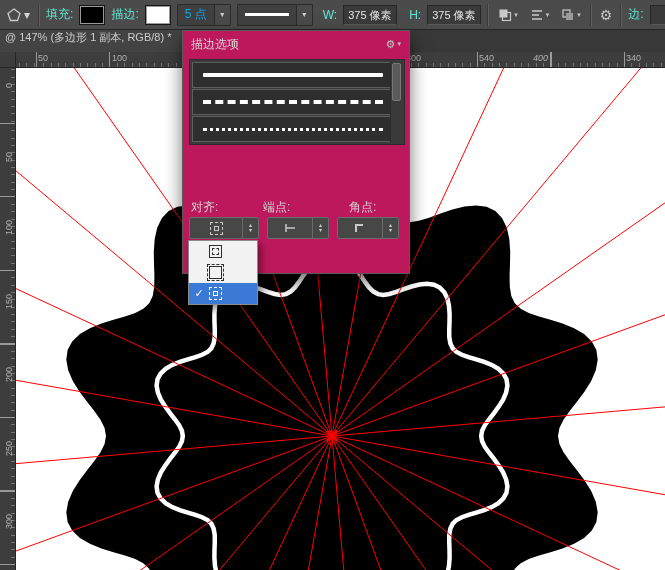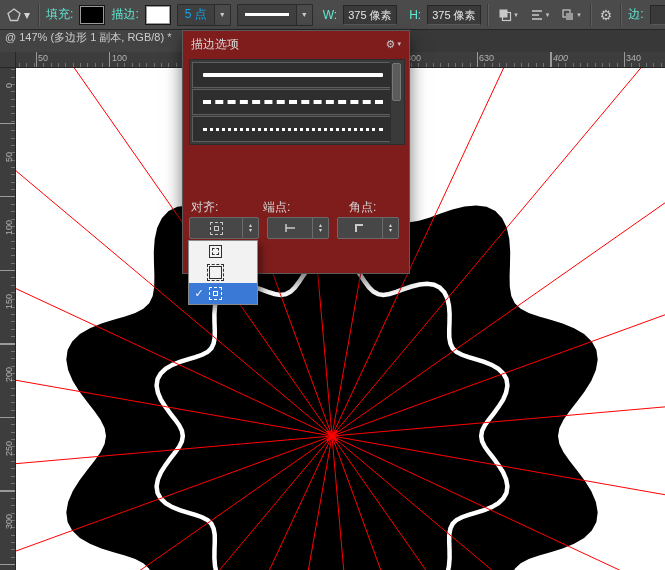--- a/index.html
+++ b/index.html
@@ -47,21 +47,21 @@
           border-right:1px solid #262626;box-sizing:border-box;overflow:hidden;}
   .vruler .major{position:absolute;inset:0;background:repeating-linear-gradient(180deg,#9a9a9a 0 1px,transparent 1px 73.5px);background-position:0 55px;}
   .vruler .minor{position:absolute;top:0;bottom:0;right:0;width:4px;background:repeating-linear-gradient(180deg,#737373 0 1px,transparent 1px 7.35px);background-position:0 55px;}
   .vruler .rlabel{position:absolute;left:4px;font-size:9px;color:#b0b0b0;transform:rotate(-90deg);transform-origin:left top;}
 
   
   .canvas{position:absolute;top:68px;left:16px;right:0;bottom:0;background:#ffffff;overflow:hidden;}
   .canvas svg{position:absolute;top:0;left:0;}
 
   
-  .stroke-panel{position:absolute;left:182px;top:30px;width:228px;height:244px;background:#7f1d1d;
+  .stroke-panel{position:absolute;left:182px;top:30px;width:228px;height:244px;background:#be185d;
                 border:1px solid #5a5a5a;box-shadow:0 8px 16px rgba(0,0,0,.55);box-sizing:border-box;z-index:10;}
   .panel-header{height:26px;display:flex;align-items:center;justify-content:space-between;padding:0 8px;}
   .panel-title{font-size:12px;color:#dadada;}
   .panel-gear{font-size:11px;color:#c4c4c4;display:flex;align-items:center;gap:2px;}
   .panel-gear .tiny-arrow{font-size:7px;}
   .style-list{position:absolute;left:6px;top:28px;width:216px;box-sizing:border-box;padding:1px;
               background:#3a3a3a;border:1px solid #2c2c2c;}
   .style-row{height:26px;margin:1px;border:1px solid #5e5e5e;background:#2e2e2e;display:flex;
              align-items:center;padding:0 18px 0 10px;box-sizing:border-box;}
   .style-row .line{flex:1;}
@@ -192,22 +192,22 @@
   <div class="hruler">
     <div class="minor"></div>
     <div class="major"></div>
     <div id="hlabels">
         <span class="rlabel" style="left: 22px;">50</span>
         <span class="rlabel" style="left: 96px;">100</span>
         <span class="rlabel" style="left: 169px;">150</span>
         <span class="rlabel" style="left: 243px;">200</span>
         <span class="rlabel" style="left: 316px;">250</span>
         <span class="rlabel" style="left: 390px;">300</span>
-        <span class="rlabel" style="left: 463px;">630</span>
-        <span class="rlabel" style="left: 537px; font-style: italic;">400</span>
+        <span class="rlabel" style="left: 463px;">540</span>
+        <span class="rlabel" style="left: 517px; font-style: italic;">400</span>
         <span class="rlabel" style="left: 610px;">340</span>
       </div>
   </div>
   <div class="vruler">
     <div class="minor"></div>
     <div class="major"></div>
     <div id="vlabels">
         <span class="rlabel" style="top: 20px;">0</span>
         <span class="rlabel" style="top: 94px;">50</span>
         <span class="rlabel" style="top: 167px;">100</span>

